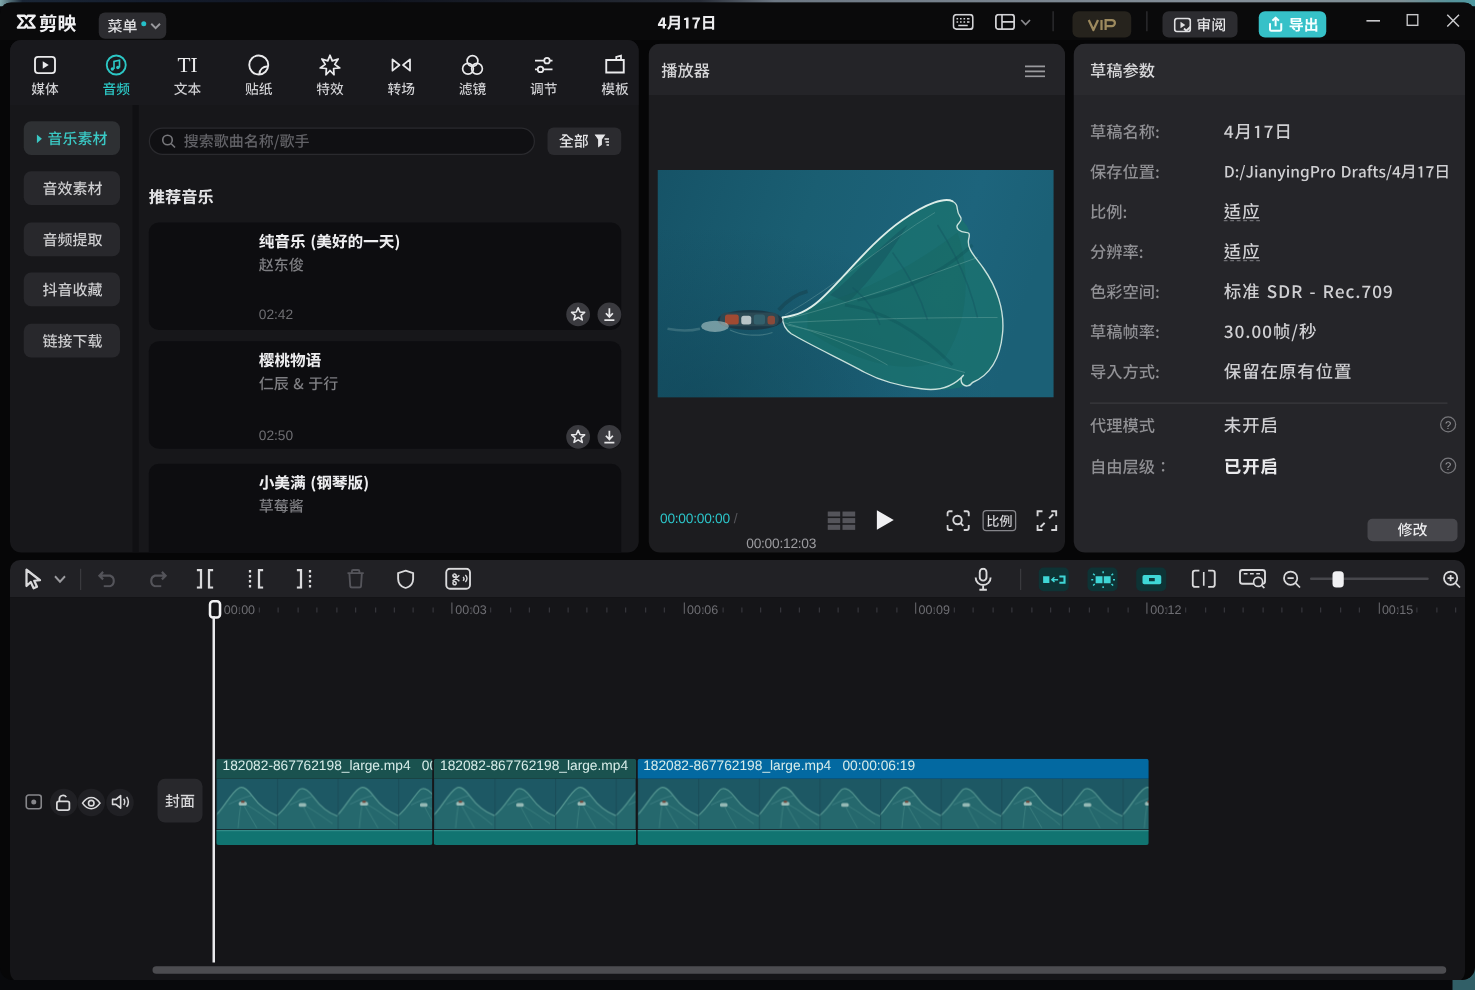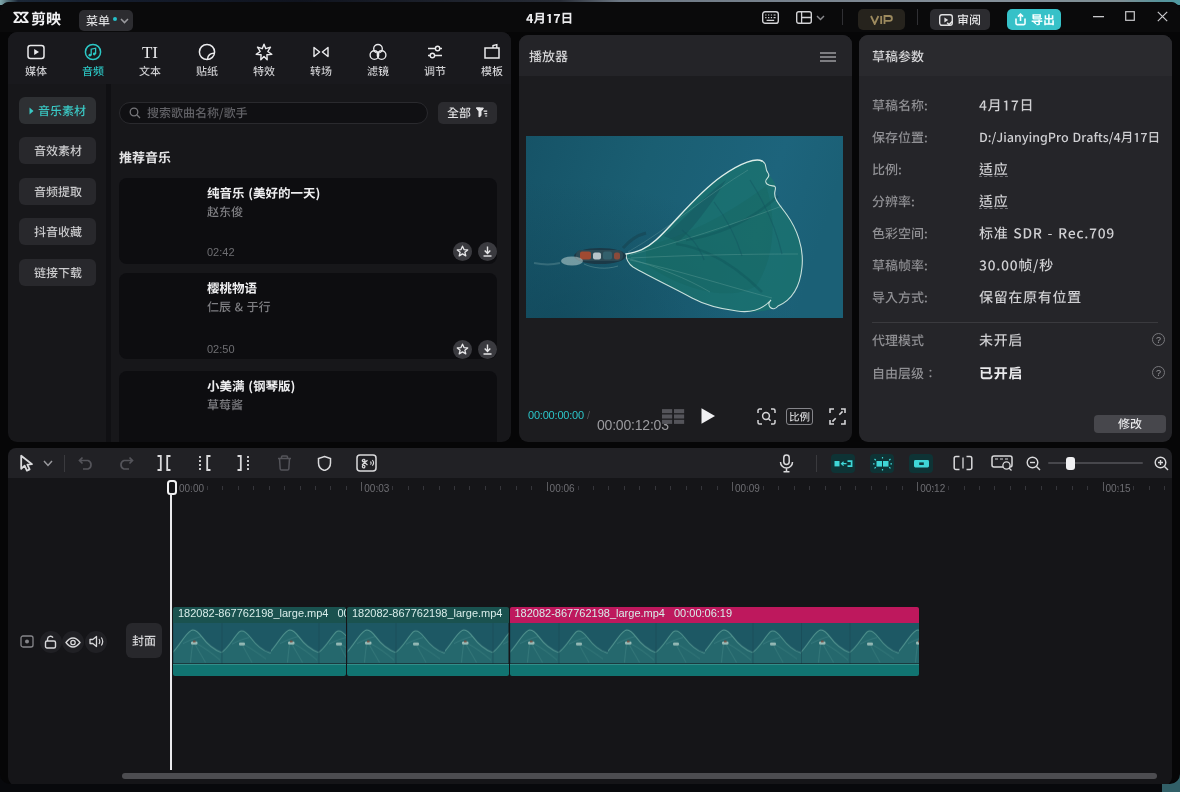--- a/index.html
+++ b/index.html
@@ -458,21 +458,21 @@
 <rect x="67" y="116.5" width="8" height="7" rx="2" fill="#b8c4c8"></rect>
 <rect x="77" y="115.5" width="9" height="8" rx="2" fill="#33606c"></rect>
 <rect x="88" y="116.5" width="6" height="7" rx="2" fill="#8a4a3a"></rect>
 <ellipse cx="46" cy="125" rx="11" ry="4.5" fill="#cfe2de" opacity="0.5"></ellipse>
 <path d="M34 127 C26 129 18 129 8 127" stroke="#afcfc9" stroke-width="2" opacity="0.22" fill="none"></path>
 <path d="M97 112 C104 104 112 99 120 97" stroke="#153f4c" stroke-width="3" opacity="0.5" fill="none"></path>
 <path d="M58 128 C66 132 80 134 92 130" stroke="#9cc4bd" stroke-width="1" opacity="0.3" fill="none"></path>
 </svg>
     <div class="abs" style="left:9px;top:374px;font-size:11px;letter-spacing:-0.2px;color:#2cc5c9">00:00:00:00</div>
 <div class="abs" style="left:68px;top:374px;font-size:11px;color:#55555a">/</div>
-<div class="abs" style="left:78px;top:382px;font-size:14px;letter-spacing:-0.2px;color:#9b9b9f">00:00:12:03</div>
+<div class="abs" style="left:78px;top:394px;font-size:11px;letter-spacing:-0.2px;color:#9b9b9f">00:00:12:03</div>
 <svg class="abs" style="left:143px;top:374px" width="24" height="15" viewBox="0 0 26 16">
           <g fill="#54545a">
             <rect x="0" y="0" width="11" height="4.4"></rect>
             <rect x="0" y="5.8" width="11" height="4.4"></rect>
             <rect x="0" y="11.6" width="11" height="4.4"></rect>
             <rect x="13" y="0" width="11" height="4.4"></rect>
             <rect x="13" y="5.8" width="11" height="4.4"></rect>
             <rect x="13" y="11.6" width="11" height="4.4"></rect>
           </g>
         </svg>
@@ -954,21 +954,21 @@
 <div class="abs" style="left:0;top:56.5px;width:173px;height:12.5px;background:#117471;border-top:1px solid rgba(140,210,200,0.28)"></div>
 </div>
 <div class="abs" style="left:339px;top:129px;width:161.5px;height:69px;border-radius:2px;overflow:hidden">
 <div class="abs" style="left:0;top:0;width:161.5px;height:16px;background:#1a524f;white-space:nowrap;overflow:hidden;font-size:11px;color:#d9edea"><span style="margin-left:5px">182082-867762198_large.mp4</span></div>
 <svg class="abs" style="left:0;top:16px" width="161.5" height="40.5" viewBox="0 0 161.5 40.5" preserveAspectRatio="none">
             <rect width="161.5" height="40.5" fill="url(#thm)"></rect>
           </svg>
 <div class="abs" style="left:0;top:56.5px;width:161.5px;height:12.5px;background:#117471;border-top:1px solid rgba(140,210,200,0.28)"></div>
 </div>
 <div class="abs" style="left:501.5px;top:129px;width:409.5px;height:69px;border-radius:2px;overflow:hidden">
-<div class="abs" style="left:0;top:0;width:409.5px;height:16px;background:#be185d;white-space:nowrap;overflow:hidden;font-size:11px;color:#d9edea"><span style="margin-left:5px">182082-867762198_large.mp4</span><span style="margin-left:9px">00:00:06:19</span></div>
+<div class="abs" style="left:0;top:0;width:409.5px;height:16px;background:#0369a1;white-space:nowrap;overflow:hidden;font-size:11px;color:#d9edea"><span style="margin-left:5px">182082-867762198_large.mp4</span><span style="margin-left:9px">00:00:06:19</span></div>
 <svg class="abs" style="left:0;top:16px" width="409.5" height="40.5" viewBox="0 0 409.5 40.5" preserveAspectRatio="none">
             <rect width="409.5" height="40.5" fill="url(#thm)"></rect>
           </svg>
 <div class="abs" style="left:0;top:56.5px;width:409.5px;height:12.5px;background:#117471;border-top:1px solid rgba(140,210,200,0.28)"></div>
 </div>
     <div class="abs" style="left:114px;top:295px;width:1035px;height:6px;background:#4c4c50;border-radius:3px"></div>
   </div>
 
   <div class="abs" style="left:166.5px;top:478px;width:10px;height:14.5px;border:2.5px solid #f2f2f4;border-radius:3.5px;background:transparent"></div>
   <div class="abs" style="left:170.2px;top:491px;width:2px;height:277px;background:#e9e9ec"></div>

